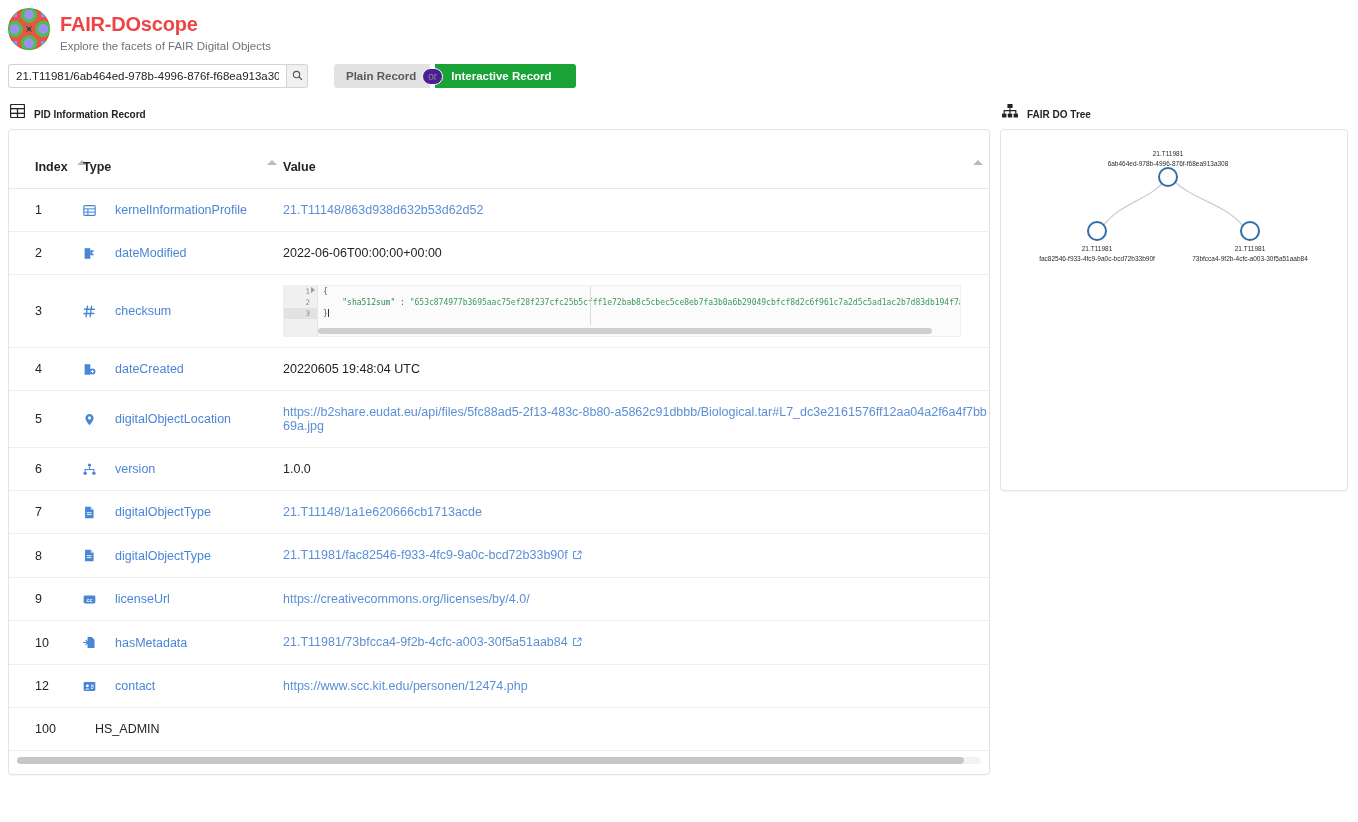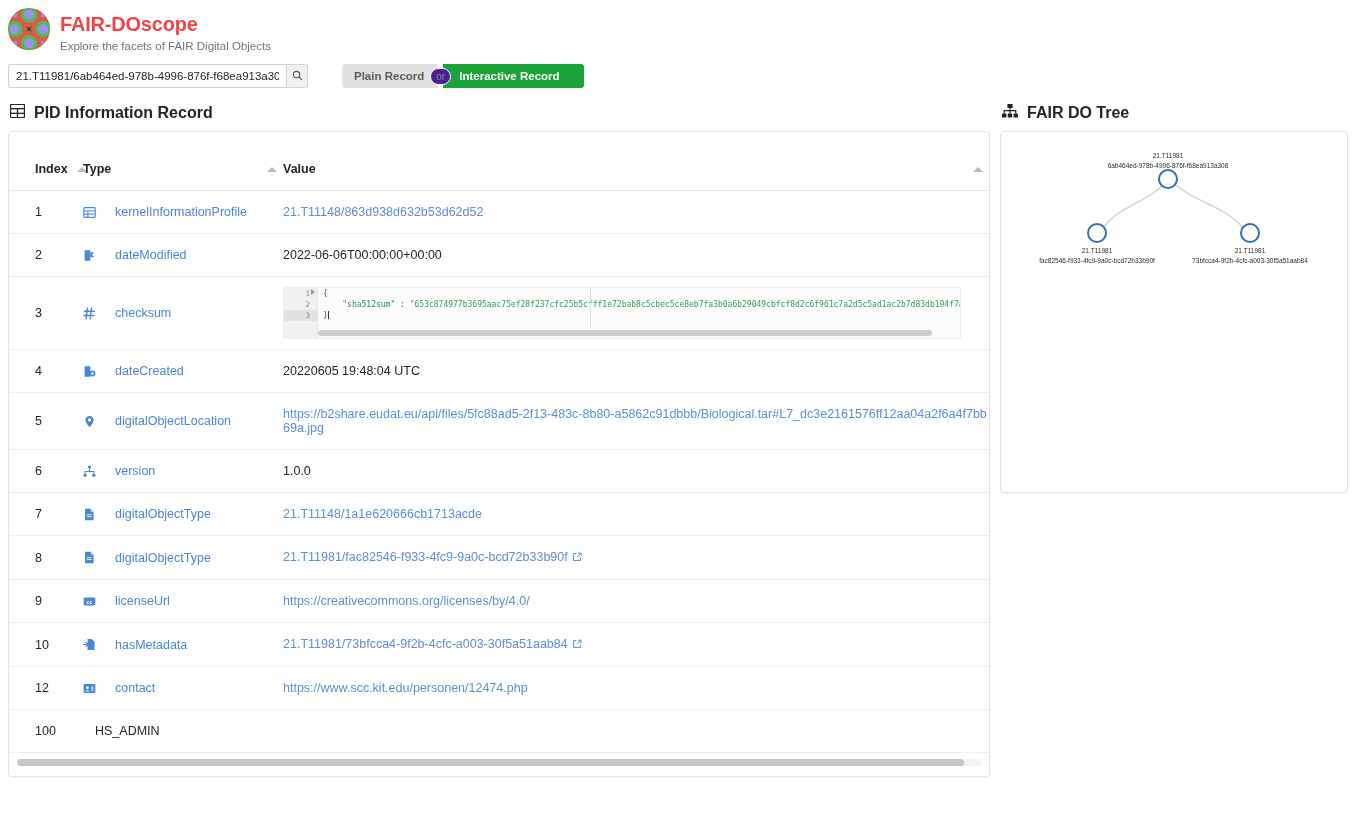--- a/index.html
+++ b/index.html
@@ -75,21 +75,21 @@
   #search-button {
     width: 22px; height: 24px;
     border: 1px solid #ced4da;
     border-radius: 0 3px 3px 0;
     background: #f1f1f1;
     display: flex; align-items: center; justify-content: center;
     cursor: pointer;
   }
   #search-button svg { width: 11px; height: 11px; }
   .record-toggle {
-    margin-left: 34px;
+    margin-left: 26px;
     display: flex;
     align-items: center;
     position: relative;
   }
   #plain-record-button {
     background: #e2e2e2;
     color: #5a5a5a;
     font-size: 11.5px;
     font-weight: bold;
     border: none;
@@ -128,23 +128,23 @@
   #content {
     display: flex;
     align-items: flex-start;
     padding: 0;
   }
   #left-pane { width: 1000px; padding: 0 10px 0 8px; }
   #right-pane { width: 358px; padding: 0 10px 0 0; }
 
   .section-heading {
     display: flex;
-    align-items: flex-start;
+    align-items: flex-end;
     gap: 9px;
-    font-size: 16px;
+    font-size: 10px;
     font-weight: bold;
     color: #212529;
     padding: 14px 2px 9px 2px;
   }
   .section-heading svg { flex: 0 0 auto; }
 
   .card {
     border: 1px solid #e3e3e3;
     border-radius: 4px;
     background: #fff;
@@ -156,21 +156,21 @@
   #pid-table th {
     text-align: left;
     font-size: 12.5px;
     font-weight: bold;
     color: #212529;
     padding: 30px 0 14px 0;
     border-bottom: 1px solid #e8e8e8;
     vertical-align: bottom;
     position: relative;
   }
-  #pid-table th .th-inner { display: flex; align-items: center; }
+  #pid-table th .th-inner { display: flex; }
   .sort-caret {
     display: inline-block;
     width: 0; height: 0;
     border-left: 5px solid transparent;
     border-right: 5px solid transparent;
     border-bottom: 5px solid #b9b9b9;
     margin-left: 9px;
   }
   .sort-caret.right { margin-left: auto; margin-right: 6px; }
   #pid-table td {

